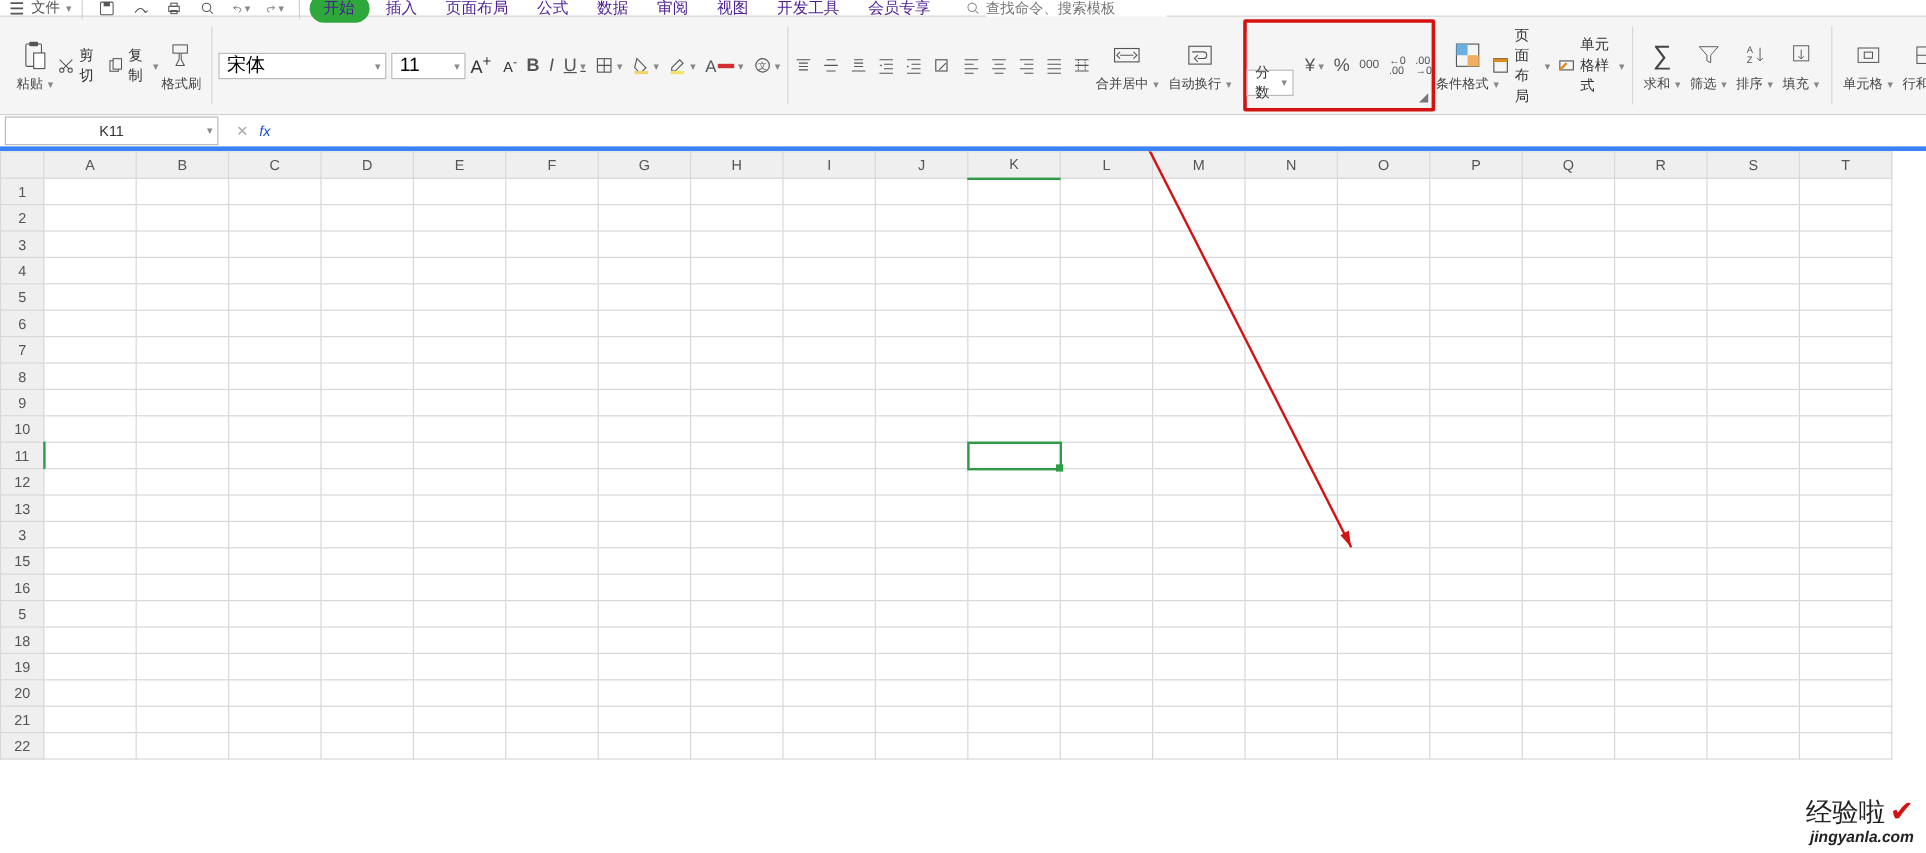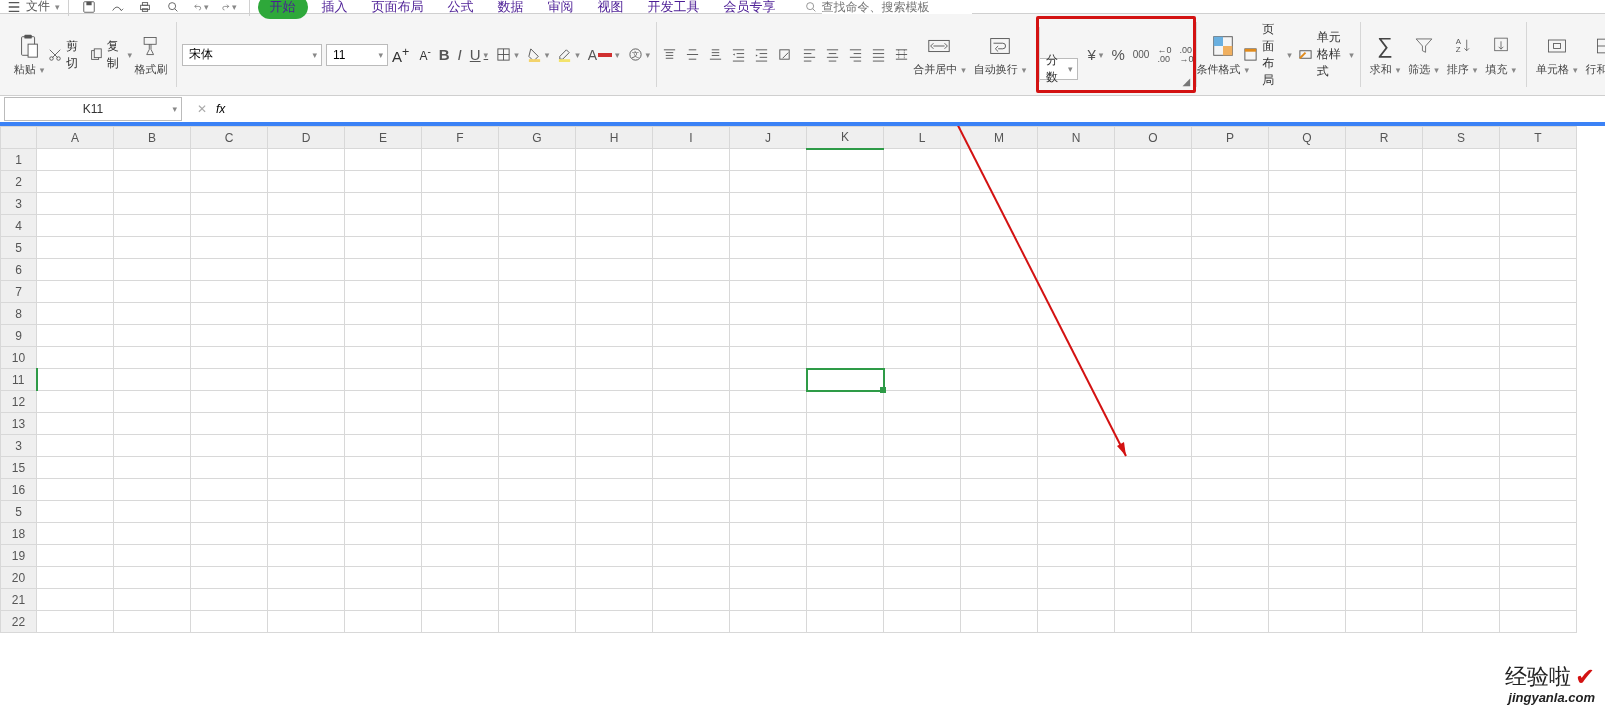--- a/index.html
+++ b/index.html
@@ -21,34 +21,34 @@
   .group { display:flex; align-items:center; padding:0 6px; position:relative; }
   .group + .group::before { content:""; position:absolute; left:0; top:8px; bottom:8px; width:1px; background:#d6d6d6; }
   .vbtn { display:flex; flex-direction:column; align-items:center; justify-content:center; gap:2px; padding:2px 4px; color:#444; cursor:pointer; min-width:38px; }
   .vbtn .lbl { font-size:11px; white-space:nowrap; display:flex; align-items:center; gap:2px; }
   .hstack { display:flex; align-items:center; gap:4px; }
   .vstack { display:flex; flex-direction:row; gap:4px; justify-content:center; }
   .icon { display:inline-flex; align-items:center; justify-content:center; }
   .icon16 { width:16px; height:16px; }
   .icon28 { width:28px; height:28px; }
   .sel { height:22px; border:1px solid #bbb; background:#fff; display:flex; align-items:center; padding:0 4px 0 6px; gap:4px; }
-  .sel input { border:none; outline:none; font-size:12px; width:100%; background:transparent; }
+  .sel input { border:none; outline:none; font-size:16px; width:100%; background:transparent; }
   .row-icons { display:flex; align-items:center; gap:8px; }
   .row-icons .ib { display:flex; align-items:center; gap:1px; cursor:pointer; color:#555; }
   
   
   .hl-group { border:3px solid #d31212; border-radius:2px; margin:2px 0; }
   .group-launch { position:absolute; right:3px; bottom:3px; font-size:10px; color:#777; cursor:pointer; }
   
   
   .fbar { display:flex; align-items:center; height:30px; border-bottom:4px solid #3b82f6; background:#fff; }
   .namebox { width:178px; height:24px; margin:0 4px; border:1px solid #bbb; display:flex; align-items:center; padding:0 6px; justify-content:center; position:relative; }
   .namebox .drop { position:absolute; right:4px; font-size:9px; color:#888; }
   .fx-area { display:flex; align-items:center; gap:6px; padding:0 8px; flex:1; }
-  .fx-lbl { font-style:italic; color:#000000; }
+  .fx-lbl { font-style:italic; color:#1d4ed8; }
   
   
   .grid-wrap { position:relative; height: calc(711px - 30px - 82px - 30px); overflow:hidden; background:#fff; }
   table.grid { border-collapse:collapse; table-layout:fixed; }
   table.grid th, table.grid td { border:1px solid #d8d8d8; font-weight:normal; }
   table.grid th.colh { background:#efefef; height:22px; width:77px; text-align:center; color:#555; }
   table.grid th.corner { background:#efefef; width:36px; height:22px; }
   table.grid th.rowh { background:#efefef; width:36px; height:22px; text-align:center; color:#555; }
   table.grid td { height:22px; width:77px; background:#fff; }
   th.colh.active { background:#dff0d8; color:#2e7d32; border-bottom:2px solid #2e9b47; }

